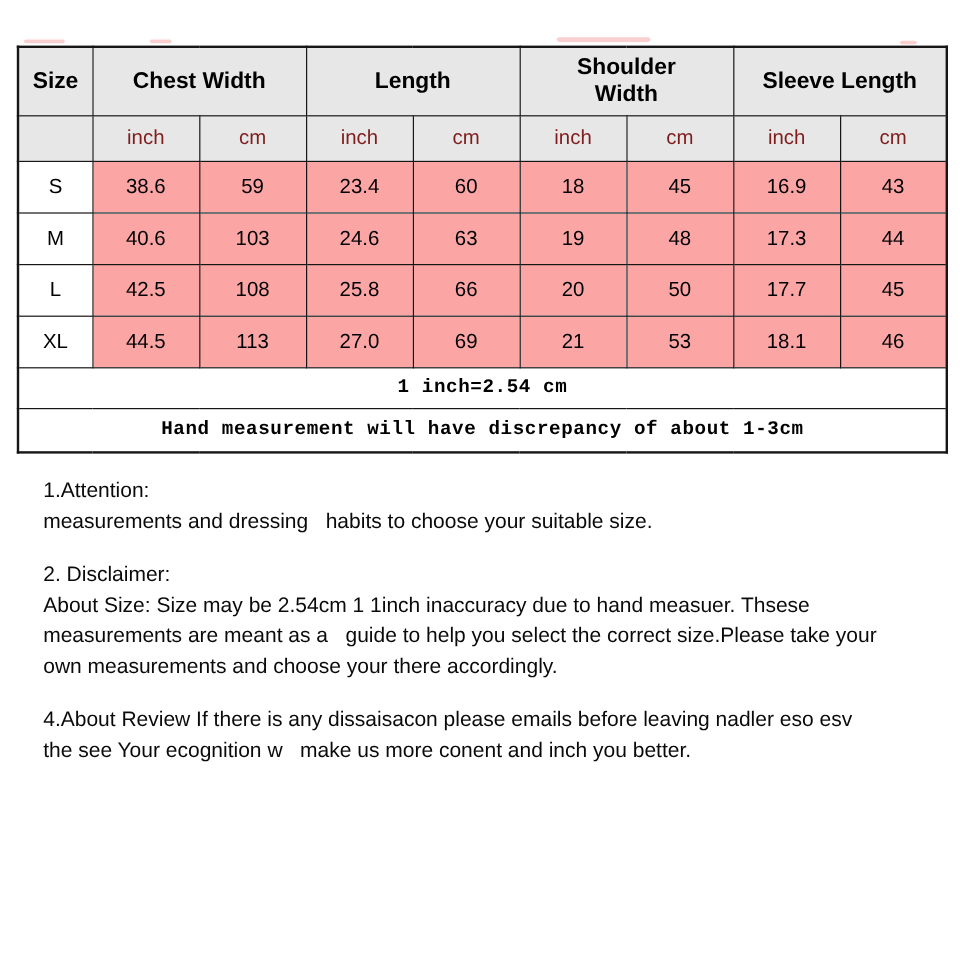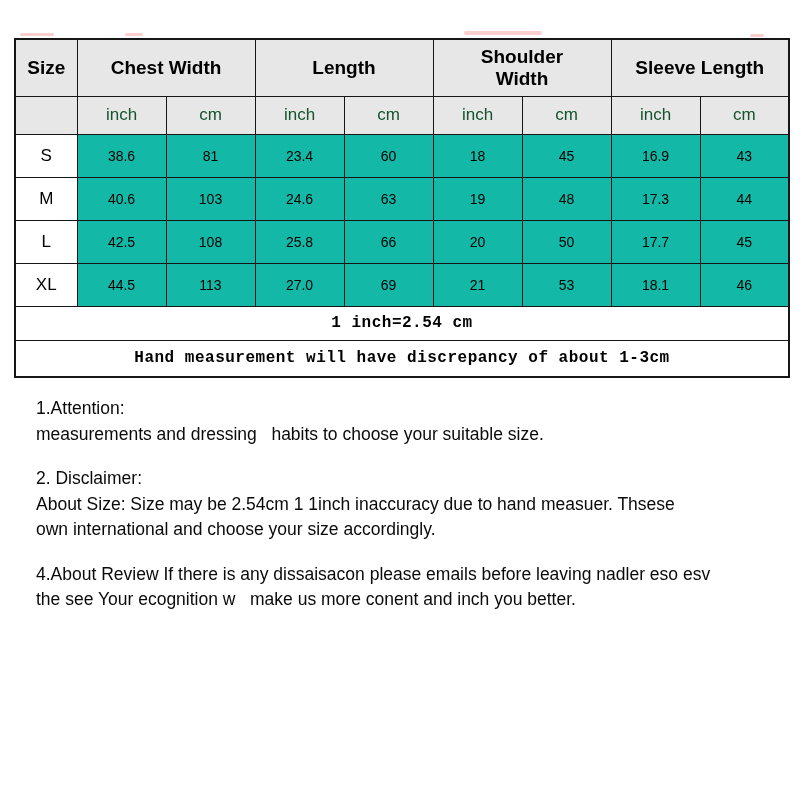--- a/index.html
+++ b/index.html
@@ -38,25 +38,25 @@
     background:#e7e7e7;
     font-size:19px;
     font-weight:bold;
     line-height:1.15;
   }
   tr.hdr th .wrap{display:inline-block;max-width:112px;text-align:center;}
   tr.units{height:38px;}
   tr.units td{
     background:#e7e7e7;
     font-size:17px;
-    color:#14532d;
+    color:#7f1d1d;
   }
   tr.data{height:43px;}
   tr.data th{font-weight:normal;font-size:17px;background:#fff;}
-  tr.data td{font-size:14px;background:#14b8a6;}
+  tr.data td{font-size:17px;background:#fca5a5;}
   tr.note1{height:34px;}
   tr.note2{height:37px;}
   tr.note1 td, tr.note2 td{
     font-family:"Liberation Mono","DejaVu Sans Mono",monospace;
     font-weight:bold;
     font-size:16px;
     letter-spacing:0.5px;
     background:#fff;
   }
   .notes{
@@ -113,21 +113,21 @@
       <td>cm</td>
       <td>inch</td>
       <td>cm</td>
       <td>inch</td>
       <td>cm</td>
     </tr>
 
     <tr class="data">
       <th>S</th>
       <td>38.6</td>
-      <td>81</td>
+      <td>59</td>
       <td>23.4</td>
       <td>60</td>
       <td>18</td>
       <td>45</td>
       <td>16.9</td>
       <td>43</td>
     </tr>
 
     <tr class="data">
       <th>M</th>
@@ -175,21 +175,22 @@
     </table>
 
   <div class="notes">
     <div class="note-block">
       <div class="note-line">1.Attention:</div>
       <div class="note-line">measurements and dressing   habits to choose your suitable size.</div>
     </div>
     <div class="note-block">
       <div class="note-line">2. Disclaimer:</div>
       <div class="note-line">About Size: Size may be 2.54cm 1 1inch inaccuracy due to hand measuer. Thsese</div>
-      <div class="note-line">own international and choose your size accordingly.</div>
+      <div class="note-line">measurements are meant as a   guide to help you select the correct size.Please take your</div>
+      <div class="note-line">own measurements and choose your there accordingly.</div>
     </div>
     <div class="note-block">
       <div class="note-line">4.About Review If there is any dissaisacon please emails before leaving nadler eso esv</div>
       <div class="note-line">the see Your ecognition w   make us more conent and inch you better.</div>
     </div>
   </div>
 
 </div>
 
 </body></html>

